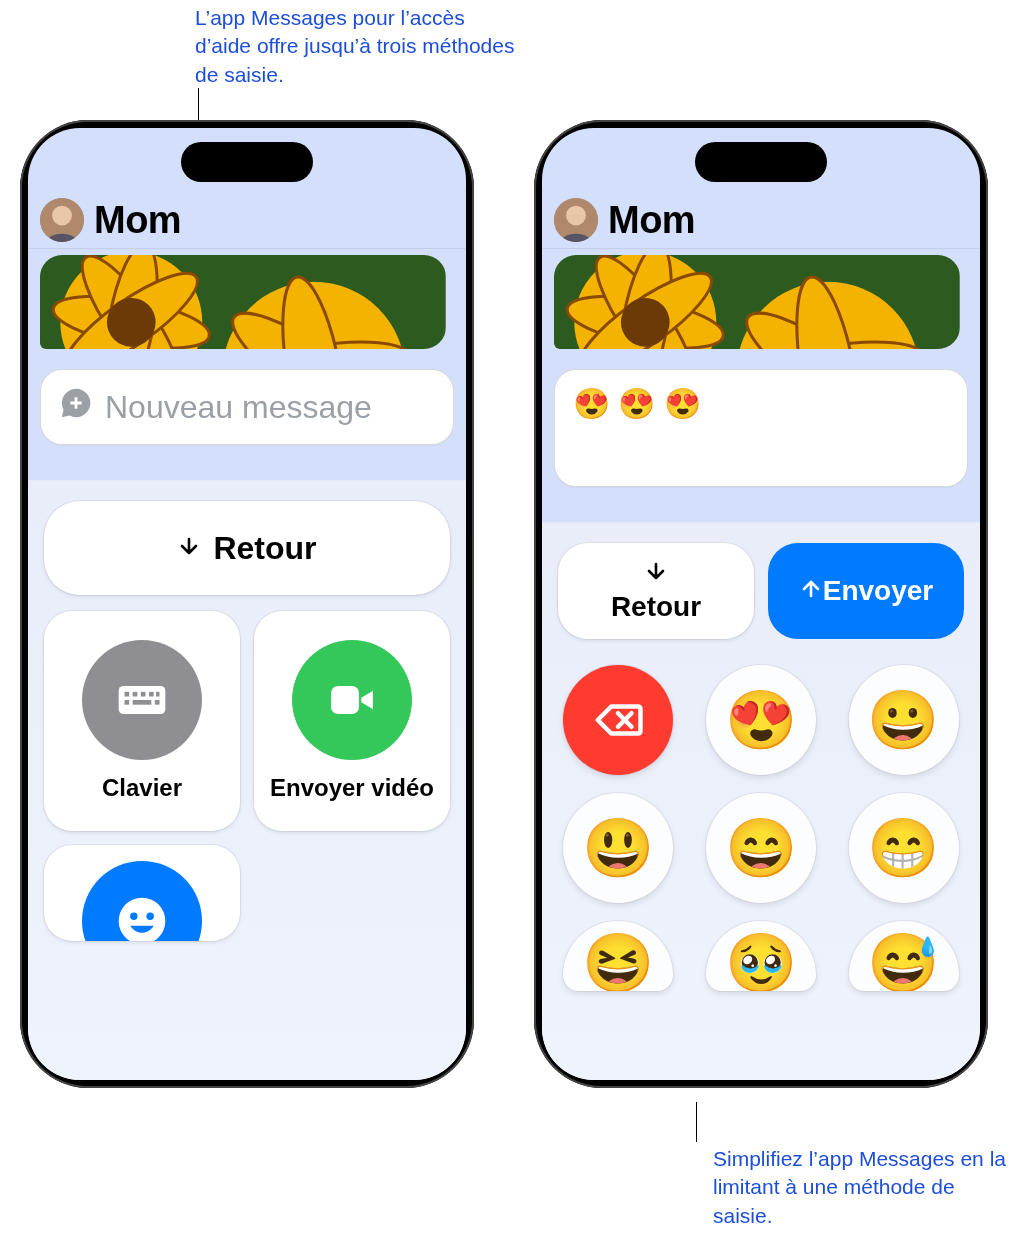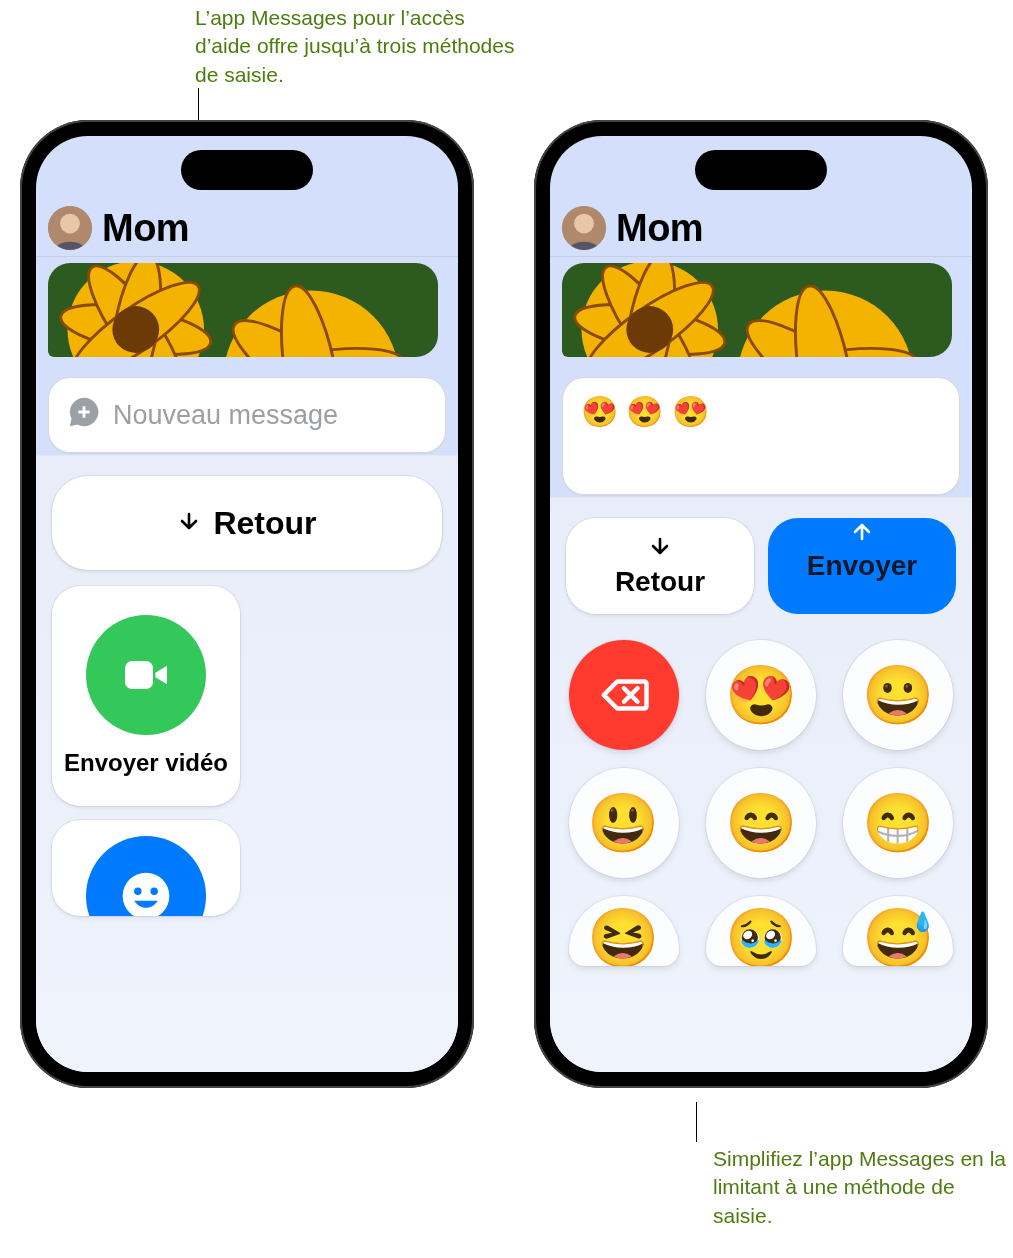--- a/index.html
+++ b/index.html
@@ -8,21 +8,21 @@
     font-family: -apple-system, "Helvetica Neue", Arial, sans-serif;
     background: #fff;
     width: 1013px;
     height: 1258px;
     position: relative;
   }
   .callout {
     position: absolute;
     font-size: 21px;
     line-height: 1.35;
-    color: #4d7c0f;
+    color: #1d4ed8;
     max-width: 320px;
   }
   .callout-top { left: 195px; top: 4px; }
   .callout-bot { left: 693px; top: 1145px; margin-left: 20px; }
   .callout-line {
     position: absolute;
     background: #000;
   }
   .line-top { left: 198px; top: 88px; width: 1px; height: 35px; }
   .line-bot { left: 696px; top: 1102px; width: 1px; height: 40px; }
@@ -32,21 +32,21 @@
     top: 120px;
     left: 20px;
     display: flex;
     gap: 60px;
   }
   .phone {
     width: 454px;
     height: 968px;
     border-radius: 68px;
     background: #000;
-    padding: 16px;
+    padding: 8px;
     position: relative;
     box-shadow: inset 0 0 0 2px #444;
   }
   .screen {
     width: 100%;
     height: 100%;
     border-radius: 52px;
     background: #d4e0fb;
     overflow: hidden;
     position: relative;
@@ -100,28 +100,28 @@
     margin: 10px 12px 0 12px;
     background: #fff;
     border-radius: 22px;
     border: 1px solid rgba(0,0,0,.15);
     min-height: 76px;
     display: flex;
     align-items: center;
     gap: 12px;
     padding: 0 18px;
     color: #9aa0a6;
-    font-size: 27px;
+    font-size: 32px;
     box-shadow: 0 1px 0 rgba(0,0,0,.04);
   }
   .compose.large { min-height: 118px; align-items: flex-start; padding-top: 16px; font-size: 30px; color:#000;}
   .compose-icon svg { width: 34px; height: 34px; fill: #9aa0a6; }
 
   .panel {
-    margin-top: 2px;
+    margin-top: 35px;
     background: linear-gradient(#e9edf9,#eff3fc);
     flex: 1;
     border-top: 1px solid rgba(0,0,0,0.04);
     padding: 20px 16px 0 16px;
   }
 
   .pill-button {
     width: 100%;
     background: #fff;
     border-radius: 36px;
@@ -134,25 +134,25 @@
     font-weight: 700;
     color: #000;
     box-shadow: 0 0 0 1px rgba(0,0,0,.06), 0 2px 4px rgba(0,0,0,.08);
   }
   .arrow-down svg, .arrow-up svg { width: 24px; height: 24px; }
 
   .btn-row { display: flex; gap: 14px; margin-top: 0; }
   .send-btn {
     flex: 1;
     background: #007aff;
-    color: #0f172a;
-    display: flex;
-    flex-direction: column;
-    align-items: center;
-    justify-content: flex-start;
+    color: #ffffff;
+    display: flex;
+    flex-direction: row;
+    align-items: center;
+    justify-content: center;
     border-radius: 30px;
     height: 96px;
     font-size: 28px;
     font-weight: 700;
   }
   .send-btn .arrow-up svg path { stroke: #fff; }
   .ret-btn {
     flex: 1;
     background: #fff;
     display: flex;
@@ -289,20 +289,38 @@
           <span class="arrow-down">
             <svg viewBox="0 0 24 24" fill="none">
                 <path d="M12 4v14M5 11l7 7 7-7" stroke="#000" stroke-width="2.6" stroke-linecap="round" stroke-linejoin="round"></path>
               </svg>
           </span>
           <span>Retour</span>
         </div>
 
         <div class="choice-grid">
           <div class="choice-tile">
+            <div class="circle c-gray">
+              <svg viewBox="0 0 24 24">
+                  <rect x="2" y="6" width="20" height="12" rx="2"></rect>
+                  <g fill="#8e8e93">
+                    <rect x="4.5" y="8.5" width="2" height="2"></rect>
+                    <rect x="8" y="8.5" width="2" height="2"></rect>
+                    <rect x="11.5" y="8.5" width="2" height="2"></rect>
+                    <rect x="15" y="8.5" width="2" height="2"></rect>
+                    <rect x="18" y="8.5" width="1.5" height="2"></rect>
+                    <rect x="4.5" y="12" width="2" height="2"></rect>
+                    <rect x="8" y="12" width="8" height="2"></rect>
+                    <rect x="17.5" y="12" width="2" height="2"></rect>
+                  </g>
+                </svg>
+            </div>
+            <span>Clavier</span>
+          </div>
+          <div class="choice-tile">
             <div class="circle c-green">
               <svg viewBox="0 0 24 24">
                   <rect x="3" y="6" width="12" height="12" rx="3"></rect>
                   <path d="M21 8l-5 3v2l5 3z"></path>
                 </svg>
             </div>
             <span>Envoyer vidéo</span>
           </div>
         </div>
 

